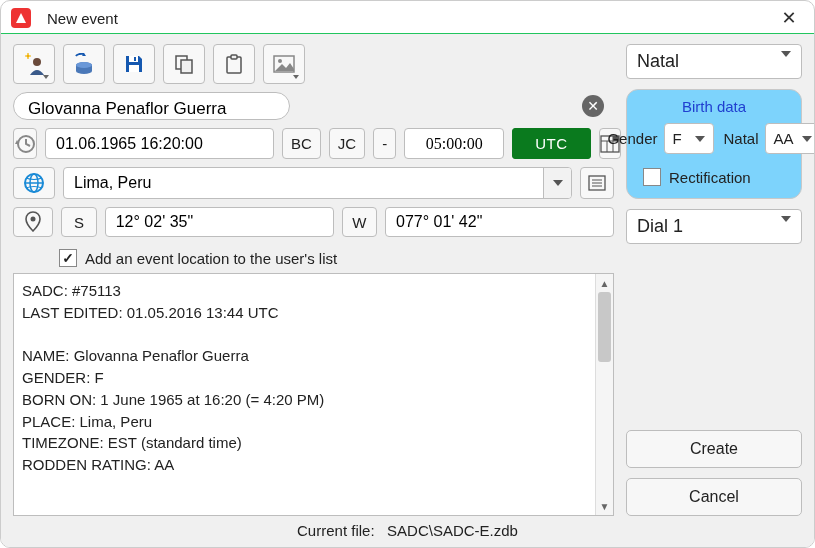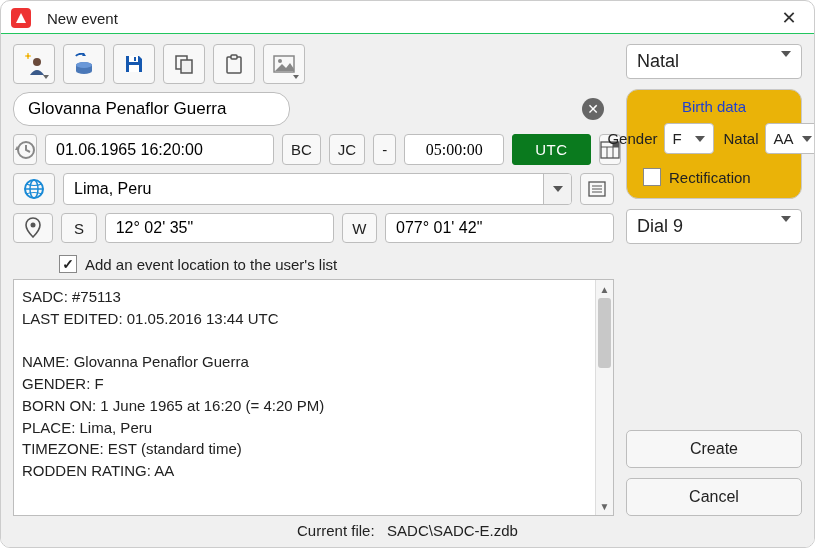--- a/index.html
+++ b/index.html
@@ -88,21 +88,21 @@
     border-right: 3px solid transparent;
     border-top: 4px solid #666;
   }
   
   .row { display: flex; gap: 8px; margin-bottom: 8px; align-items: stretch; }
   .name-input {
     flex: 1;
     border: 1px solid #bdbdbd;
     border-radius: 16px;
     background: #fff;
-    padding: 6px 40px 6px 14px;
+    padding: 6px 40px 0 14px;
     font-size: 17px;
     position: relative;
   }
   .name-wrap { position: relative; flex: 1; }
   .clear-btn {
     position: absolute;
     right: 10px; top: 50%; transform: translateY(-50%);
     width: 22px; height: 22px; border-radius: 50%;
     background: #666; color: #fff;
     display: flex; align-items: center; justify-content: center;
@@ -219,21 +219,21 @@
     border-radius: 4px;
     background: #fff;
     padding: 6px 10px;
     display: flex; align-items: flex-start; justify-content: space-between;
     cursor: pointer;
     font-size: 18px;
   }
   .panel {
     border: 1px solid #c8c8c8;
     border-radius: 12px;
-    background: #eab308;
+    background: #7dd3fc;
     padding: 8px 10px 12px 10px;
   }
   .panel-title {
     text-align: center;
     color: #2040d0;
     margin-bottom: 8px;
   }
   .gr-row { display: flex; gap: 10px; justify-content: center; }
   .gr-col { display: flex; flex-direction: row; align-items: center; gap: 6px; }
   .gr-label { font-size: 15px; }
@@ -461,21 +461,21 @@
               </div>
             </div>
           </div>
           <div class="rect-row">
             <div class="checkbox" style="background:#fff;"></div>
             <span>Rectification</span>
           </div>
         </div>
 
         <div class="select">
-          <span>Dial 9</span>
+          <span>Dial 1</span>
           <div class="tri-down"></div>
         </div>
 
         <div class="spacer"></div>
 
         <div class="big-btn">Create</div>
         <div class="big-btn">Cancel</div>
       </div>
     </div>
 

